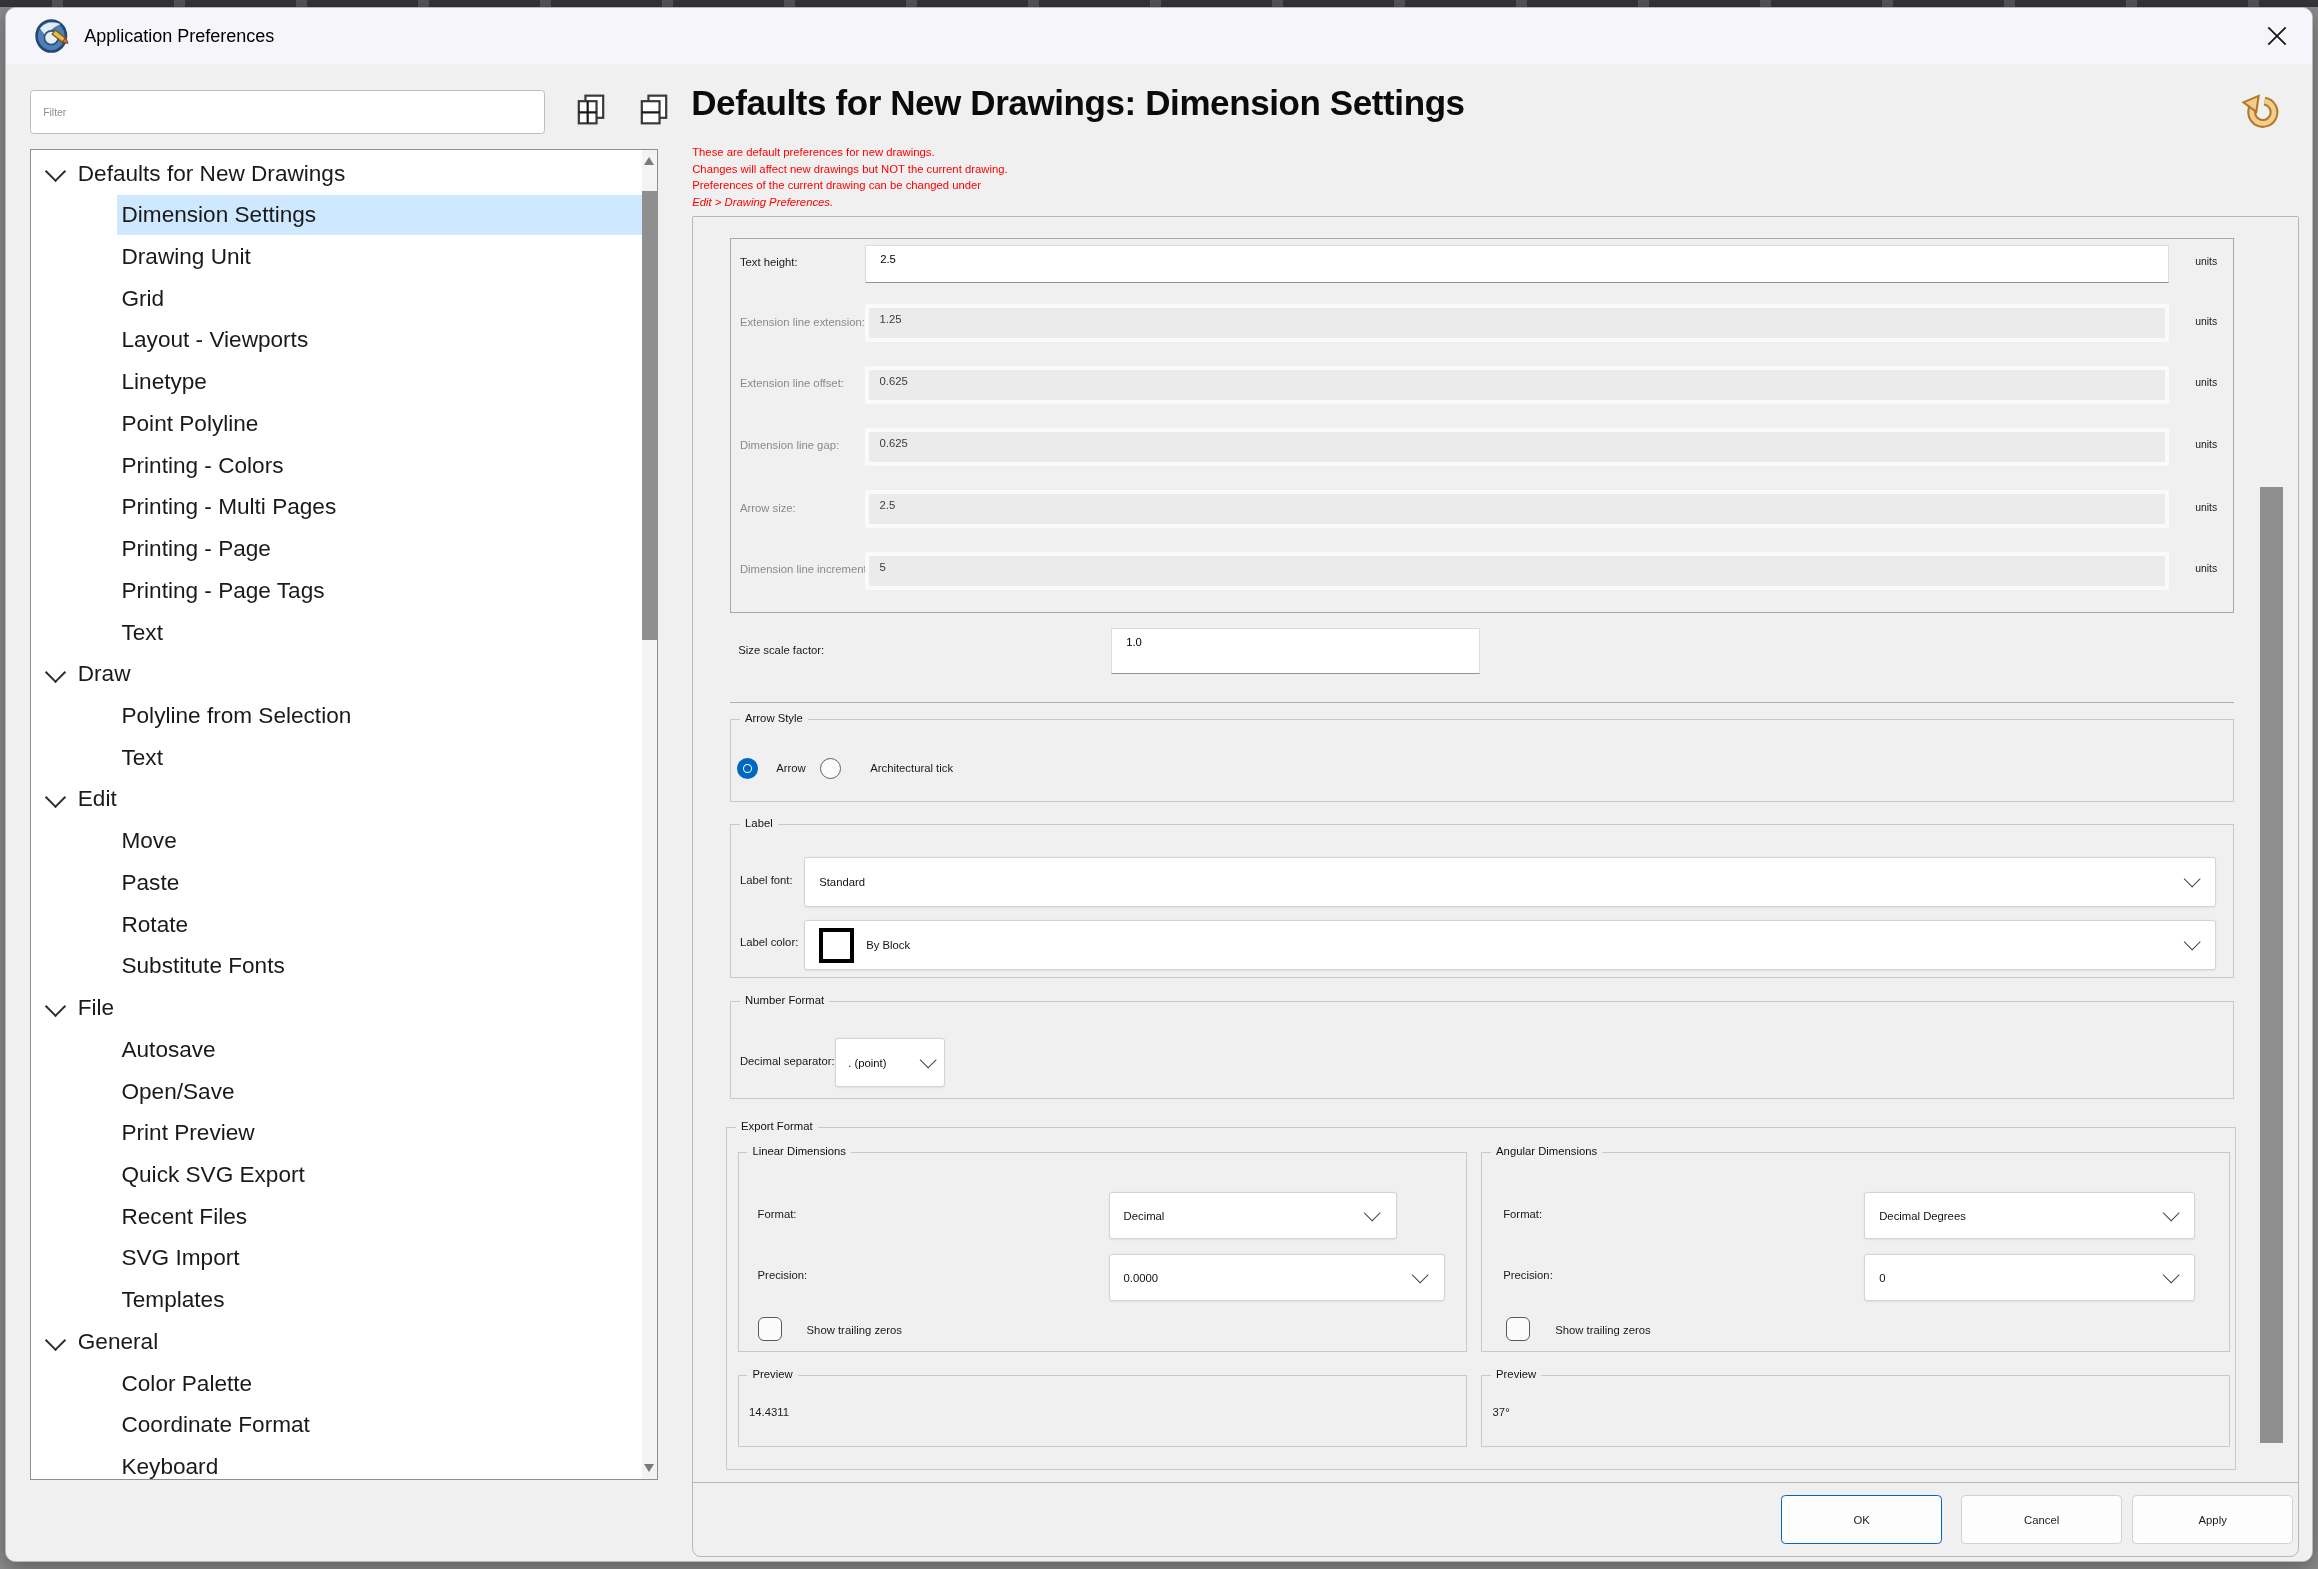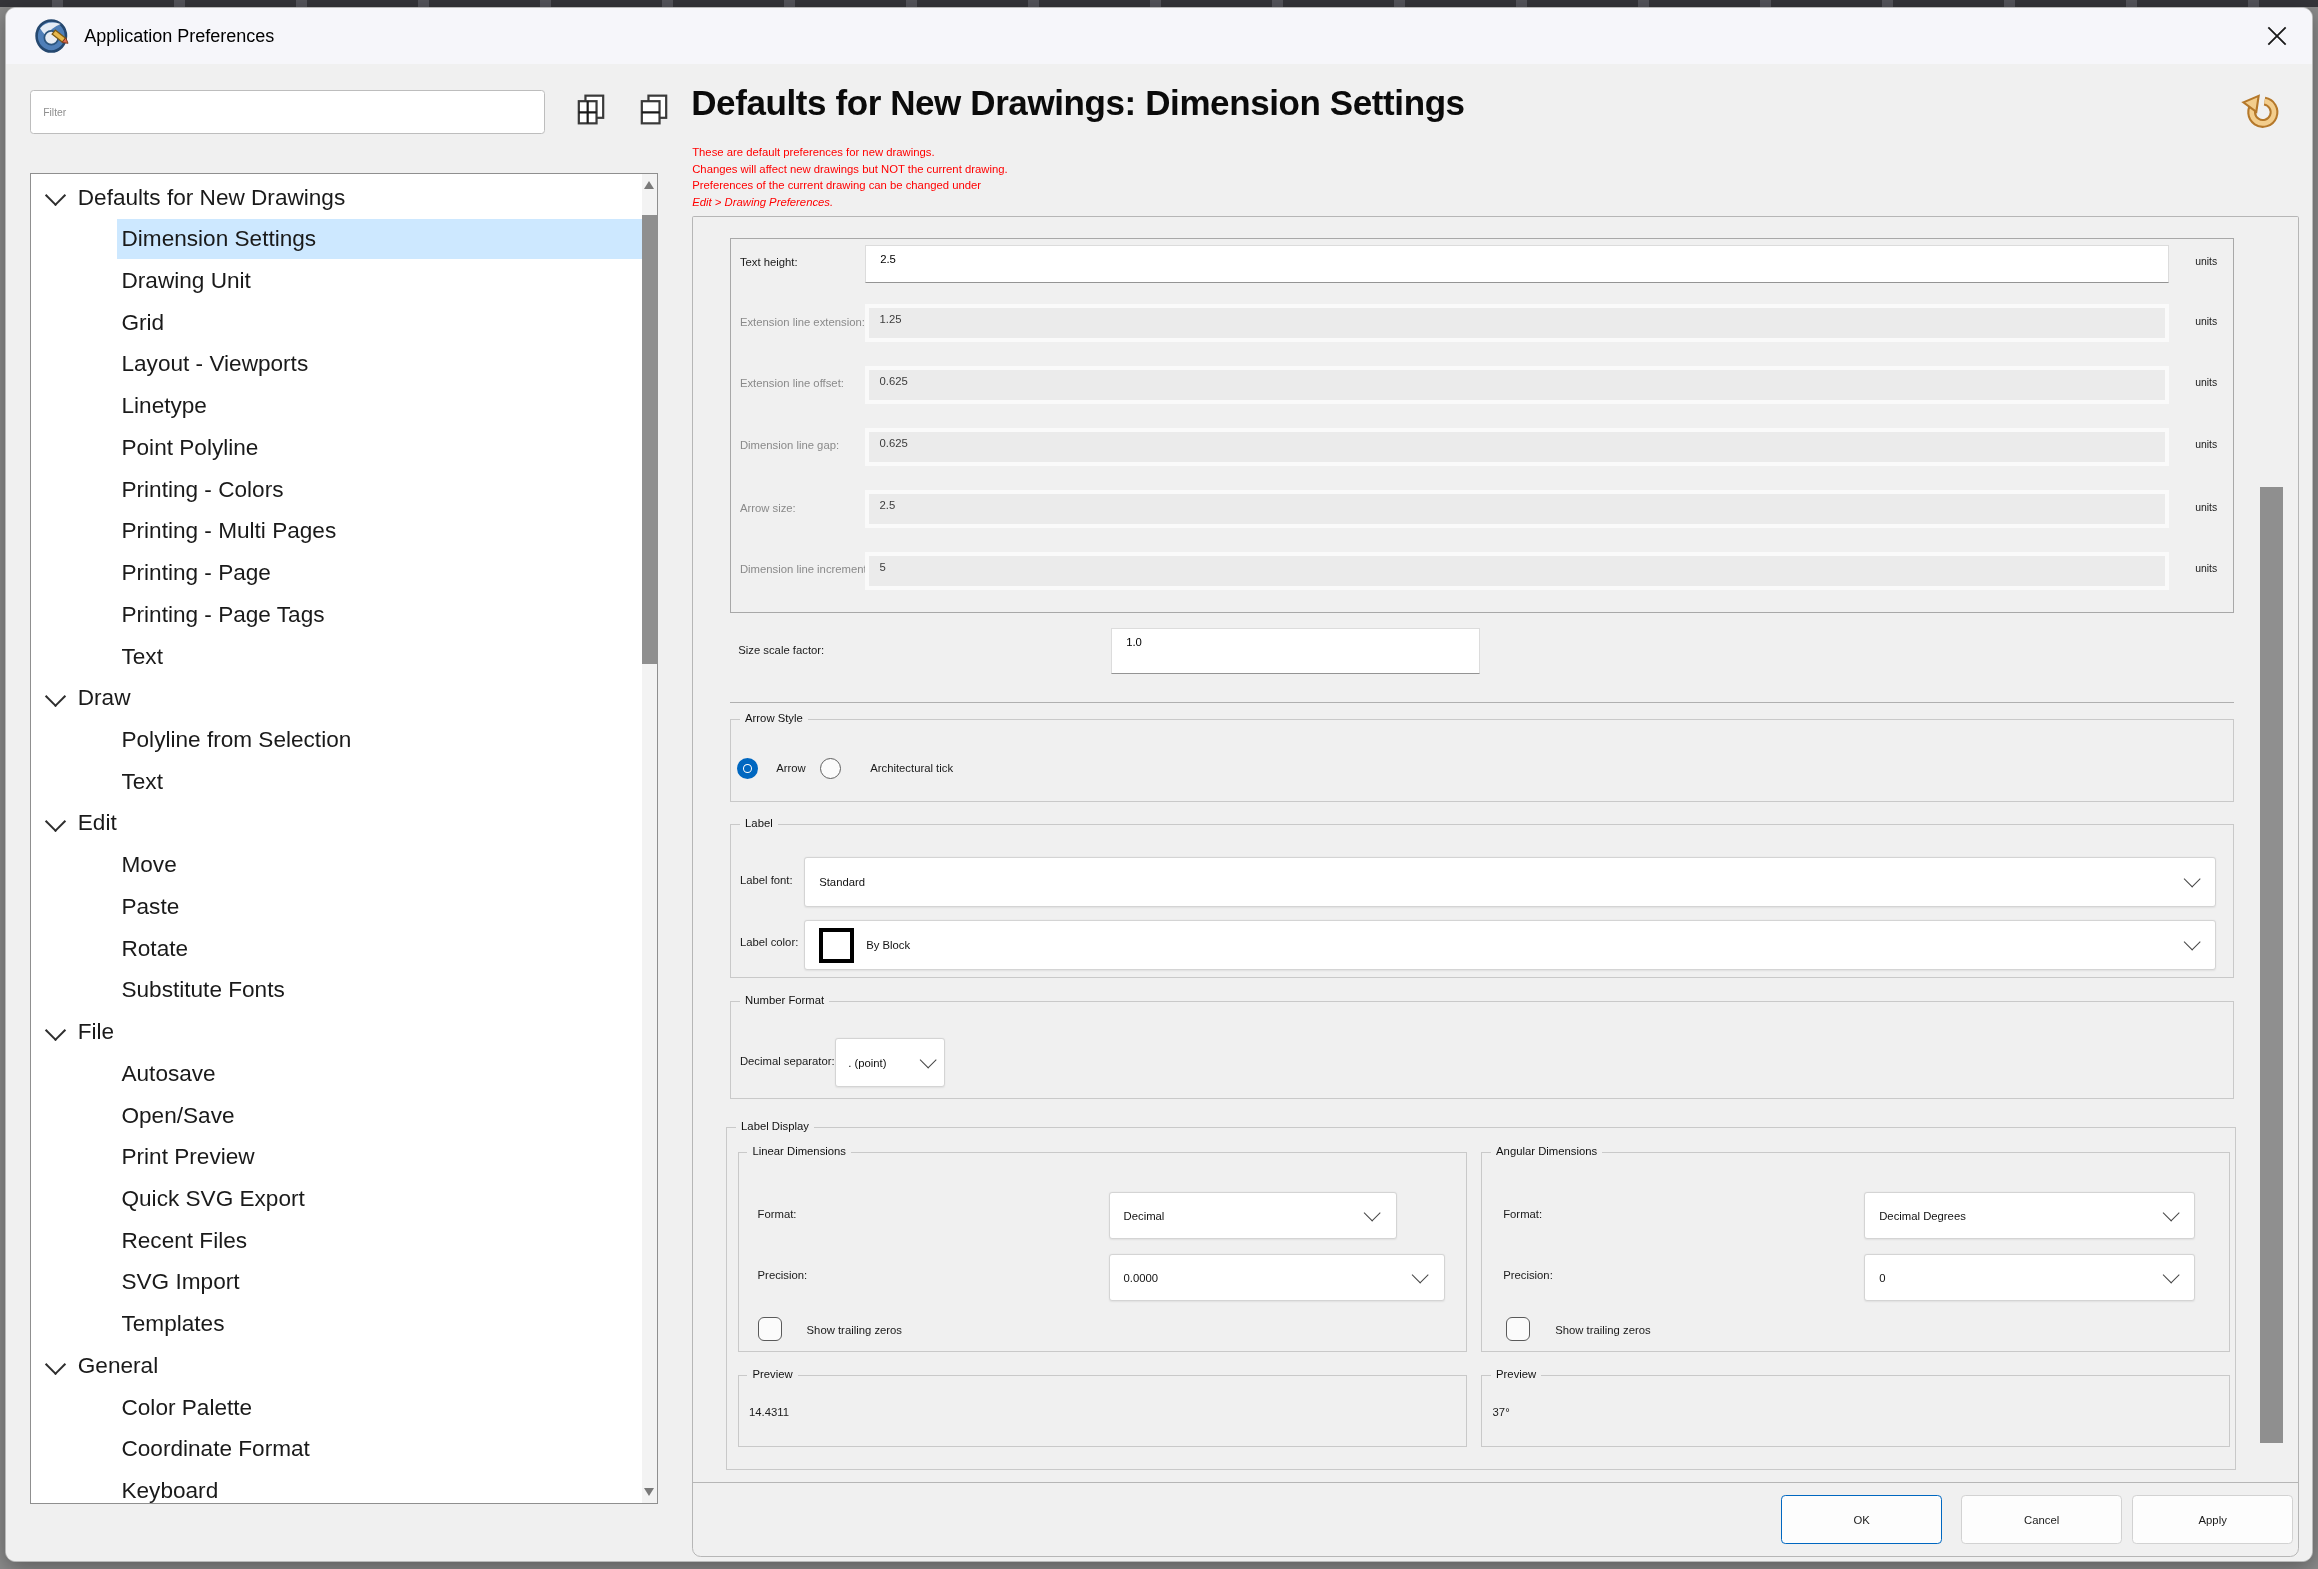--- a/index.html
+++ b/index.html
@@ -14,21 +14,21 @@
   .title-text{position:absolute;left:78px;top:0;height:56px;line-height:56px;font-size:18px;color:#000000;}
   .close-btn{position:absolute;left:2253px;top:10.4px;width:35px;height:35px;display:flex;align-items:center;justify-content:center;background:none;border:none;padding:0;}
   .content{position:absolute;left:0;top:56px;width:2308px;height:1500px;background:#f0f0f0;}
 
   
   .filter{position:absolute;left:24px;top:26px;width:515px;height:44px;box-sizing:border-box;
     background:#fff;border:0.9px solid #bdbdbd;border-radius:3.5px;padding:0 12px;font-size:10.4px;color:#222;font-family:"Liberation Sans",sans-serif;}
   .filter::placeholder{color:#8f8f8f;}
   .tbtn{position:absolute;width:32px;height:33px;background:none;border:none;padding:0;}
   .tree-panel{position:absolute;left:24px;top:85px;width:628px;height:1331px;background:#fff;
-    border:0.9px solid #8f8f8f;box-sizing:border-box;overflow:hidden;margin-top:24px;}
+    border:0.9px solid #8f8f8f;box-sizing:border-box;overflow:hidden;}
   .trow{position:absolute;height:40px;display:flex;align-items:center;font-size:22.6px;color:#1a1a1a;}
   .trow.cat{left:7px;width:600px;}
   .trow.item{left:86px;width:525px;padding-left:4.3px;box-sizing:border-box;}
   .trow.sel{background:#cde8ff;}
   .chev{width:24px;height:24px;position:relative;margin:0 10.4px 0 5.2px;flex:none;}
   .chev::after{content:"";position:absolute;left:4.3px;top:2.6px;width:13px;height:13px;
     border-right:2.6px solid #2e2e2e;border-bottom:2.6px solid #2e2e2e;transform:rotate(45deg);}
   .tscroll{position:absolute;left:611px;top:0;width:15px;height:1329px;background:#f3f3f3;}
   .tri{width:0;height:0;position:absolute;left:1.7px;}
   .tri-up{border-left:5.2px solid transparent;border-right:5.2px solid transparent;border-bottom:8.7px solid #7a7a7a;top:7px;}
@@ -305,21 +305,21 @@
 
         <div class="fs" style="left:37px;top:784px;width:1504px;height:98px;">
           <span class="lg">Number Format</span>
           <div class="flabel" style="left:8.7px;top:53px;">Decimal separator:</div>
           <div class="combo sm" style="left:104px;top:36px;width:110px;height:49px;">
             <span class="cv">. (point)</span>
           </div>
         </div>
 
         <div class="fs" style="left:33px;top:910px;width:1510px;height:343px;">
-          <span class="lg">Label Display</span>
+          <span class="lg">Export Format</span>
 
           <div class="fs" style="left:10.4px;top:24px;width:729px;height:200px;">
             <span class="lg" style="background:#f0f0f0;">Linear Dimensions</span>
             <div class="flabel" style="left:19px;top:55px;">Format:</div>
             <div class="combo" style="left:370px;top:39px;width:288px;height:47px;">
               <span class="cv">Decimal</span>
             </div>
             <div class="flabel" style="left:19px;top:116px;">Precision:</div>
             <div class="combo" style="left:370px;top:101px;width:336px;height:47px;">
               <span class="cv">0.0000</span>

